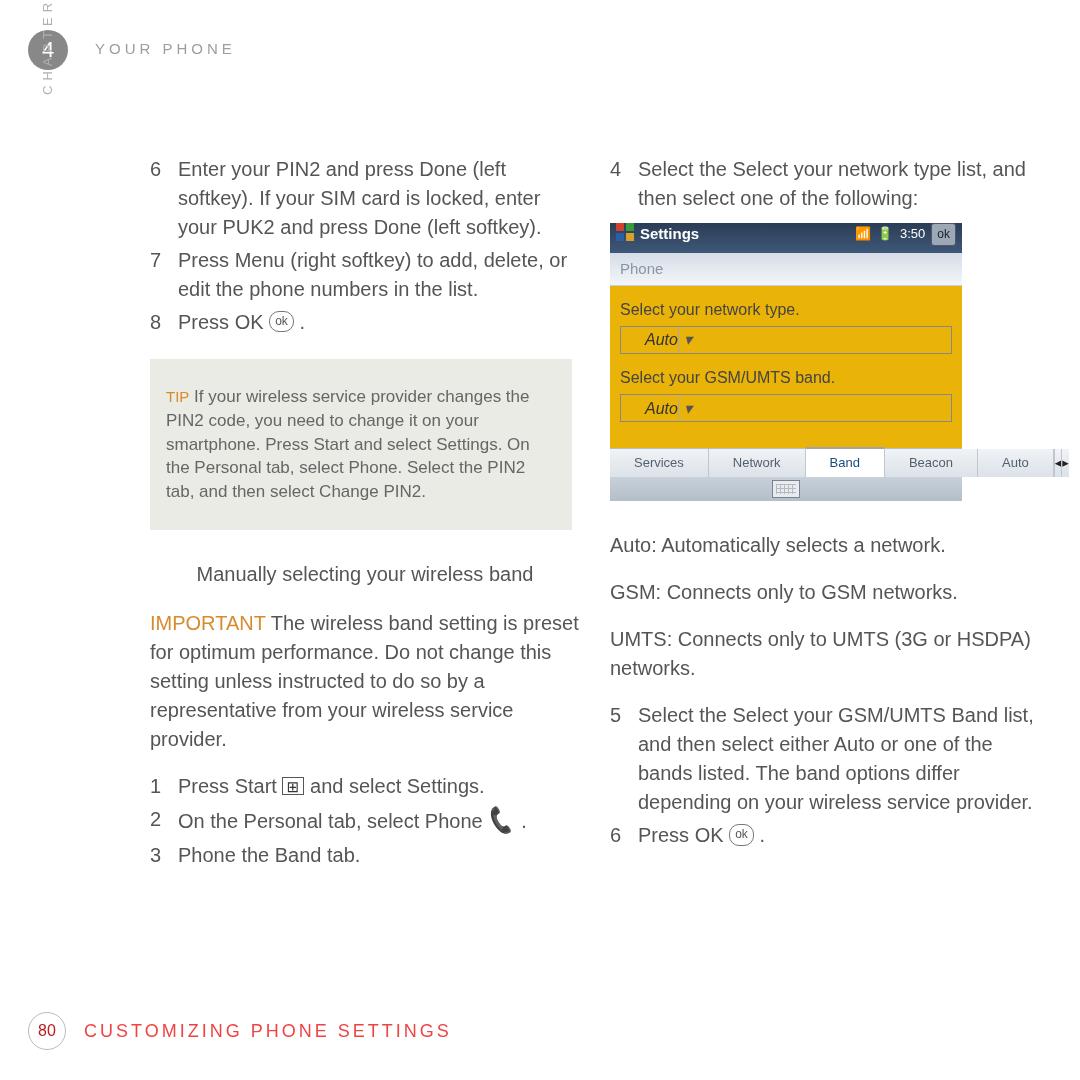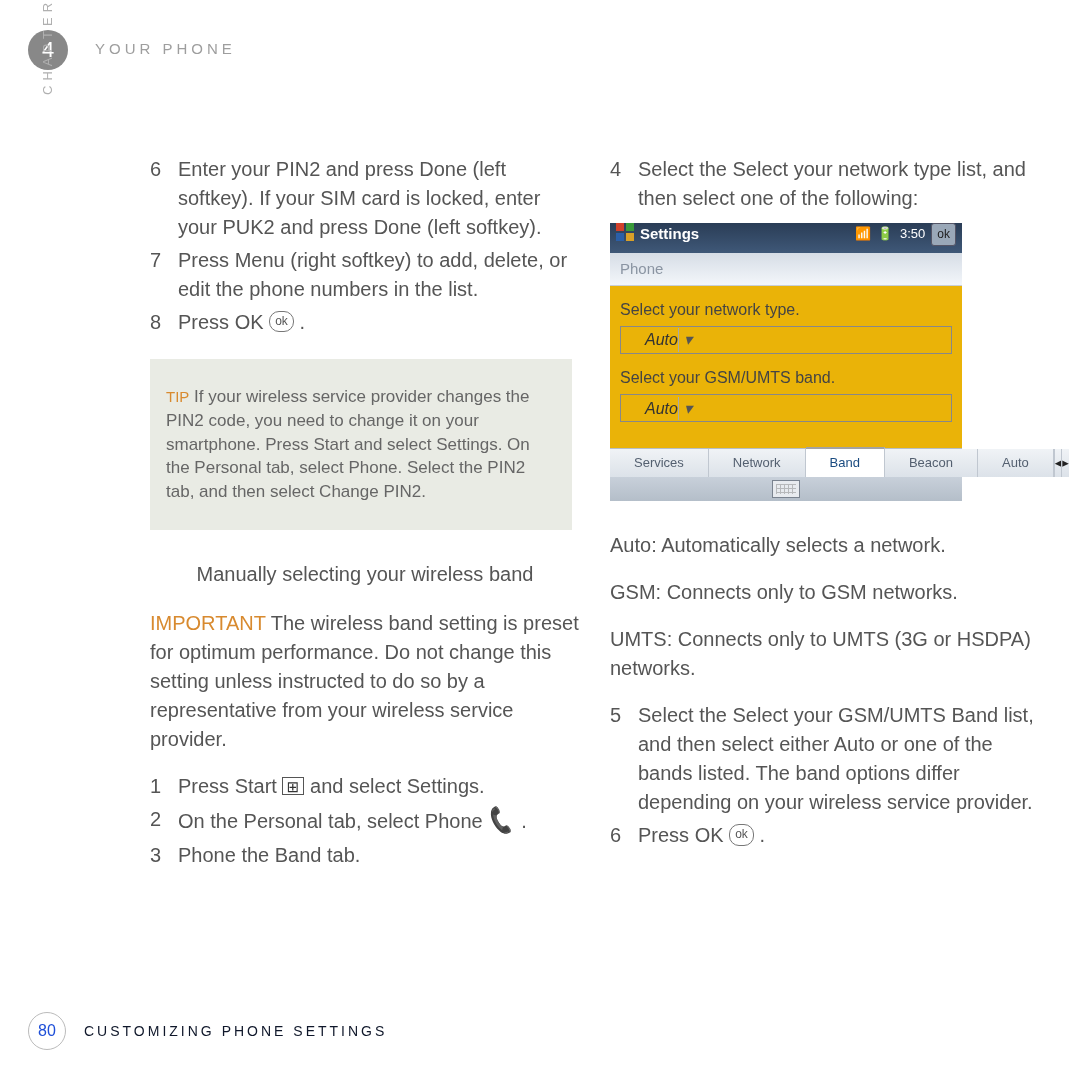--- a/index.html
+++ b/index.html
@@ -244,27 +244,27 @@
     display: flex;
     align-items: center;
     gap: 18px;
   }
   .footer-badge {
     width: 36px; height: 36px;
     border: 1px solid #bbb;
     border-radius: 50%;
     display:flex; align-items:center; justify-content:center;
     font-size: 16px;
-    color: #1d4ed8;
+    color: #b91c1c;
     text-align: center;
   }
   .footer-text {
-    font-size: 14px;
+    font-size: 18px;
     letter-spacing: 3px;
-    color: #0f172a;
+    color: #ef4444;
   }
   .para { margin: 6px 0 18px 0; }
   .opt-line { margin: 6px 0 18px 0; }
 </style>
 </head>
 <body>
 
 <div class="chapter-badge">4</div>
 <div class="header-text">YOUR PHONE</div>
 <div class="chapter-vertical">CHAPTER</div>

